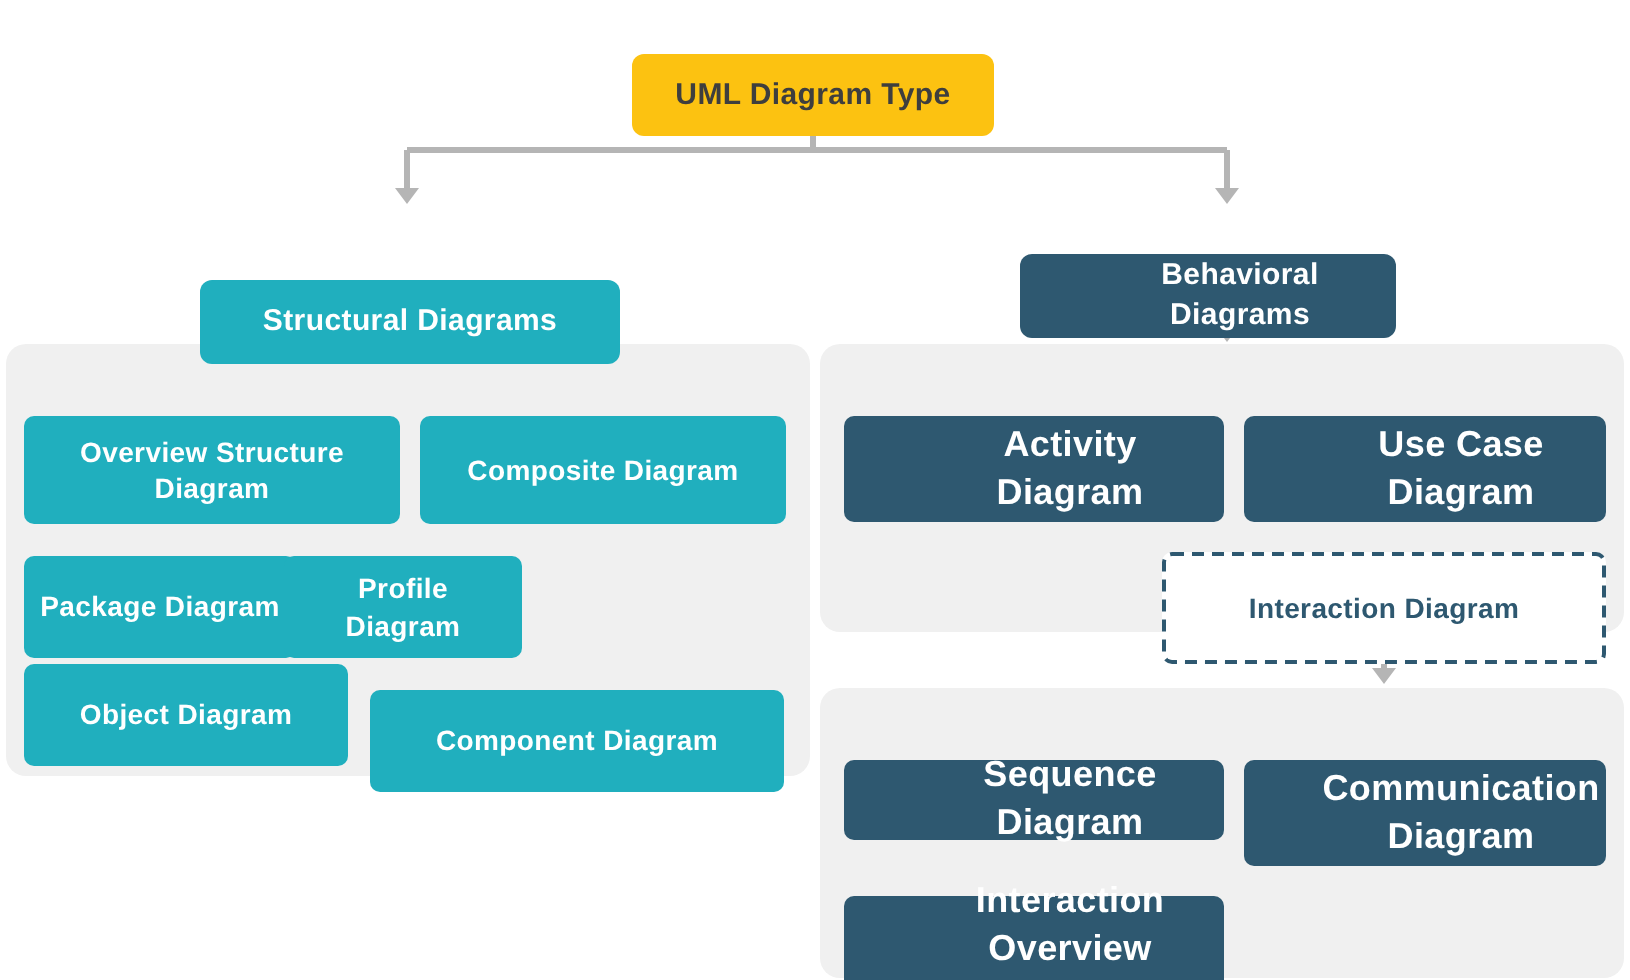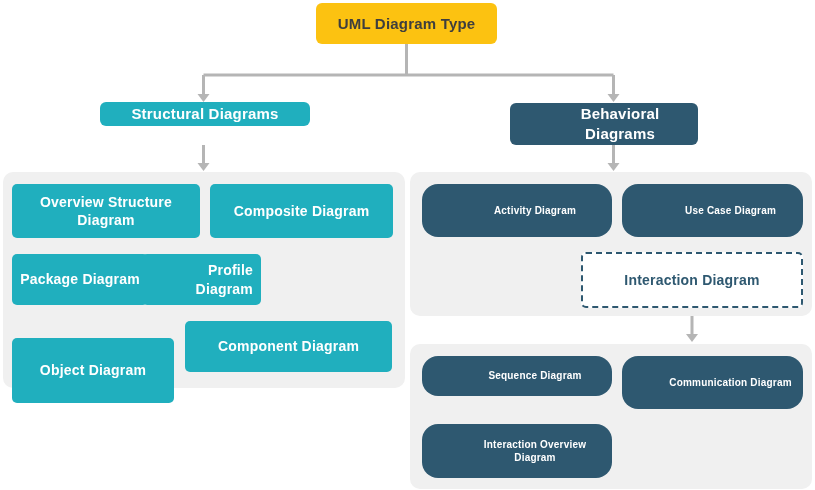--- a/index.html
+++ b/index.html
@@ -6,44 +6,44 @@
   .canvas{
     position:relative;width:815px;height:490px;background:#ffffff;overflow:hidden;
     font-family:"Liberation Sans",sans-serif;
   }
   .panel{
     position:absolute;background:#f0f0f0;border-radius:10px;
   }
   .node{
     position:absolute;display:flex;align-items:center;justify-content:center;
     text-align:center;font-weight:bold;color:#ffffff;line-height:1.32;
-    border-radius:6px;box-sizing:border-box;padding:2px 8px;letter-spacing:.2px;
+    border-radius:6px;box-sizing:border-box;padding:2px 8px;letter-spacing:.2px;margin-top:24px;
   }
   .node.root{background:#fcc211;color:#3e3e3e;font-size:15px;}
   .node.teal{background:#20afbe;font-size:15px;}
   .node.teal.child{font-size:14px;border-radius:5px;}
   .node.dark{background:#2e5870;font-size:15px;}
-  .node.dark.child{font-size:10px;border-radius:16px;padding-left:44px;}
+  .node.dark.child{font-size:18px;border-radius:5px;padding-left:44px;}
   .node.dashed{
     background:#ffffff;color:#2e5870;border:2px dashed #2e5870;
     font-size:14px;border-radius:5px;
   }
   
   .pos-root{left:316px;top:3px;width:181px;height:41px;}
-  .pos-structural{left:100px;top:102px;width:210px;height:24px;}
+  .pos-structural{left:100px;top:116px;width:210px;height:42px;}
   .pos-behavioral{left:510px;top:103px;width:188px;height:42px;padding-left:40px;}
   .pos-panel-structural{left:3px;top:172px;width:402px;height:216px;}
   .pos-panel-behavioral{left:410px;top:172px;width:402px;height:144px;}
   .pos-panel-interaction{left:410px;top:344px;width:402px;height:145px;}
   .pos-composite{left:12px;top:184px;width:188px;height:54px;}
   .pos-deployment{left:210px;top:184px;width:183px;height:54px;}
   .pos-package{left:12px;top:254px;width:136px;height:51px;}
-  .pos-profile{left:142px;top:254px;width:119px;height:51px;text-align:right;}
+  .pos-profile{left:142px;top:254px;width:119px;height:51px;}
   .pos-class{left:271px;top:254px;width:121px;height:51px;}
-  .pos-object{left:12px;top:338px;width:162px;height:65px;}
+  .pos-object{left:12px;top:308px;width:162px;height:51px;}
   .pos-component{left:185px;top:321px;width:207px;height:51px;text-align:right;}
   .pos-activity{left:422px;top:184px;width:190px;height:53px;}
   .pos-usecase{left:622px;top:184px;width:181px;height:53px;}
   .pos-statemachine{left:422px;top:252px;width:148px;height:54px;}
   .pos-interaction{left:581px;top:252px;width:222px;height:56px;}
   .pos-sequence{left:422px;top:356px;width:190px;height:40px;}
   .pos-communication{left:622px;top:356px;width:181px;height:53px;}
   .pos-intoverview{left:422px;top:424px;width:190px;height:54px;}
   .pos-timing{left:622px;top:424px;width:181px;height:54px;}
   .connectors{position:absolute;left:0;top:0;width:815px;height:490px;pointer-events:none;}

